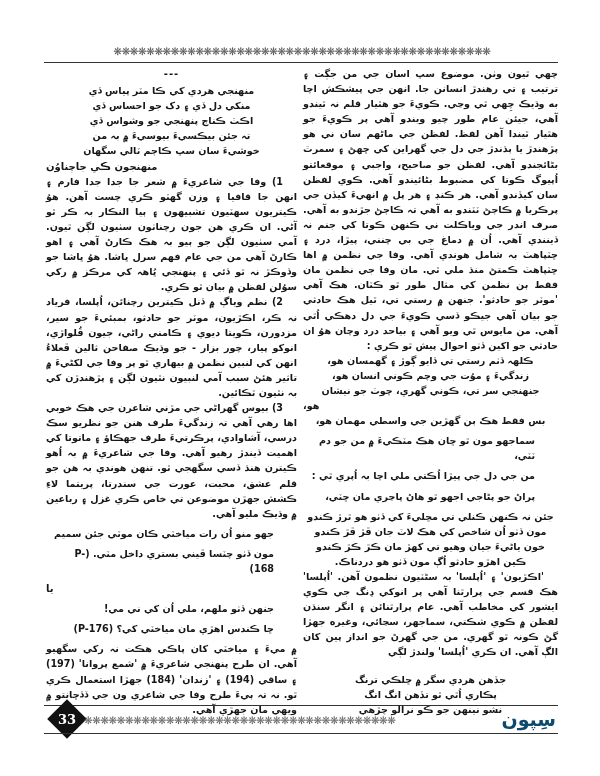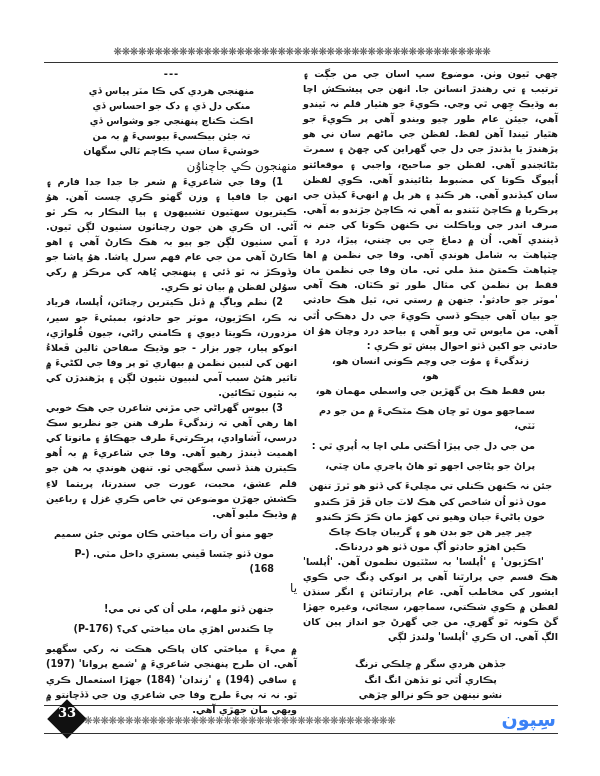--- a/index.html
+++ b/index.html
@@ -14,63 +14,64 @@
     .top-rule { position: absolute; left: 44px; top: 62px; width: 514px; height: 0;
       border-top: 1.5px solid #333; }
 
     .col { position: absolute; top: 66px; direction: rtl; text-align: justify;
       font-size: 9.6px; line-height: 15.1px; font-weight: bold; color: #161616; }
     .col-right { left: 303px; width: 255px; }
     .col-left { left: 46px; width: 251px; }
     .col p { margin: 0; }
     .col .verse { text-align: center; margin: 0; }
     .col .verse-indent { text-align: right; padding-right: 18px; margin: 5px; }
-    .col .heading { text-align: right; font-size: 12px; font-weight: normal; margin: 0; }
+    .col .heading { text-align: left; font-size: 10px; font-weight: bold; margin: 0; }
     .col .dashes { text-align: center; font-size: 10px; letter-spacing: 1px; margin: 0 0 2px 0; }
     .col .para { text-indent: 14px; }
-    .col .end-left { text-align: center; }
+    .col .end-left { text-align: left; }
     .gap { height: 12px; }
 
     .footer { position: absolute; left: 44px; top: 705px; width: 514px; height: 30px; }
     .footer-rule-top { position: absolute; left: 0; top: 0; width: 514px; border-top: 1.5px solid #333; }
     .footer-rule-bottom { position: absolute; left: 0; top: 28px; width: 514px; border-top: 1.5px solid #333; }
     .footer-ornament { position: absolute; left: 40px; top: 8px; width: 400px; height: 14px;
       font-size: 10.5px; line-height: 14px; color: #666; letter-spacing: -0.6px;
       white-space: nowrap; overflow: hidden; }
     .page-badge { position: absolute; left: 3px; top: -6px; width: 40px; height: 40px; }
     .page-badge .diamond { position: absolute; left: 6px; top: 6px; width: 28px; height: 28px;
       background: #111; transform: rotate(45deg); }
-    .page-badge .num { position: absolute; left: 0; top: 6px; width: 40px; text-align: center;
+    .page-badge .num { position: absolute; left: 0; top: 13px; width: 40px; text-align: center;
       color: #fff; font-family: "DejaVu Serif", serif; font-size: 13px; font-weight: bold; }
     .magazine-logo { position: absolute; right: 2px; top: 1px; font-size: 19px; font-weight: bold;
-      color: #3b82f6; direction: rtl; line-height: 26px; }
+      color: #0c4a6e; direction: rtl; line-height: 26px; }
   </style>
 </head>
 <body>
 
 <div class="page">
 
   <div class="ornament-row top-ornament">❋❋❋❋❋❋❋❋❋❋❋❋❋❋❋❋❋❋❋❋❋❋❋❋❋❋❋❋❋❋❋❋❋❋❋❋❋❋❋❋❋❋❋❋❋❋</div>
   <div class="top-rule"></div>
 
   <div class="col col-right">
     <p>چھي ٿيون وٺن. موضوع سڀ اسان جي من جڳت ۽ ترتيب ۽ تي رهندڙ انسانن جا. انهن جي پيشڪش اچا به وڌيڪ چِهي ٿي وڃي. ڪويءَ جو هٿيار قلم نہ ٿيندو آهي، جيئن عام طور چيو ويندو آهي پر ڪويءَ جو هٿيار ٿيندا آهن لفظ. لفظن جي ماڻهم سان ني هو پڙهندڙ يا ٻڌندڙ جي دل جي گهراين کي ڇهڻ ۽ سمرٿ بڻائجندو آهي. لفظن جو صاحيح، واجبي ۽ موقعائتو اُپيوگ ڪوتا کي مضبوط بڻائيندو آهي. ڪوي لفظن سان کيڏندو آهي. هر ڪنڊ ۽ هر پل ۾ انهيءَ کيڏن جي پرڪريا ۾ ڪاڄڻ ٽٽندو به آهي تہ ڪاڄڻ جڙندو به آهي. صرف اندر جي وياڪلت ني ڪنهن ڪوتا کي جنم نہ ڏينندي آهي. اُن ۾ دماغ جي بي چنني، پيڙا، درد ۽ ڇٽپاهٽ بہ شامل هوندي آهي. وفا جي نظمن ۾ اها ڇٽپاهٽ ڪمتڻ منڌ ملي ٿي. مان وفا جي نظمن مان فقط ٻن نظمن کي مثال طور ٿو ڪٽان. هڪ آهي 'موٽر جو حادثو'. جنهن ۾ رستي تي، ٿيل هڪ حادثي جو بيان آهي جيڪو ڏسي ڪويءَ جي دل دهڪي اُٿي آهي. من مايوس ٿي ويو آهي ۽ بياحد درد وچان هوُ ان حادثي جو اکين ڏٺو احوال پيش ٿو ڪري :</p>
     <div>
+      <p class="verse">ڪلهہ ڏٺم رستي تي ڏايو ڳوڙ ۽ گهمسان هو،</p>
       <p class="verse">زندگيءَ ۽ موُت جي وچم ڪوني انسان هو،</p>
+      <p class="verse">جنهنجي سر تي، ڪوني گهري، چوٽ جو نيشان</p>
       <p class="end-left">هو،</p>
     </div>
     <div>
       <p class="verse">بس فقط هڪ ٻن گهڙين جي واسطي مهمان هو،</p>
       <p class="verse-indent">سماجهو مون ٿو ڇان هڪ مٽڪيءَ ۾ من جو دم ٽٽي،</p>
       <p class="verse-indent">من جي دل جي پيڙا اُڪتي ملي اچا بہ اُپري ٿي :</p>
       <p class="verse-indent">پراڻ جو پڻاجي اجهو ٿو هاڻ پاڃري مان ڇٽي،</p>
-      <p class="verse">جئن نہ ڪنهن ڪنلي تي مڇليءَ کي ڏٺو هو ٿرڙ تنهن</p>
+      <p class="verse">جئن نہ ڪنهن ڪنلي تي مڇليءَ کي ڏٺو هو ٿرڙ ڪندو</p>
       <p class="verse">مون ڏٺو اُن شاخص کي هڪ لاٽ جان ڦڙ ڦڙ ڪندو</p>
       <p class="verse">خون ياڻيءَ جيان وهيو تي کهڙ مان ڪڙ ڪڙ ڪندو</p>
-      <p class="verse">چير چير هن جو بدن هو ۽ گريبان چاڪ چاڪ</p>
       <p class="verse">ڪين اهڙو حادثو اُڳ مون ڏٺو هو دردناڪ.</p>
     </div>
     <p class="para">'اڪڙيون' ۽ 'اُپلسا' بہ سڻٽيون نظمون آهن. 'اُپلسا' هڪ قسم جي پرارٿنا آهي پر انوکي ڍنگ جي ڪوي ايشور کي مخاطب آهي. عام پرارٿنائن ۽ انگر سنڌن لفظن ۾ ڪوي شڪتي، سماجهر، سڃائي، وغيره جهڙا گڻ ڪونہ ٿو گهري. من جي گهرڻ جو انداز پين کان الڳ آهي. ان ڪري 'اُپلسا' ولندڙ لڳي</p>
     <div class="gap"></div>
     <div>
       <p class="verse">جڏهن هردي سگر ۾ ڇلڪي ترنگ</p>
       <p class="verse">پڪاري اُٿي ٿو تڏهن انگ انگ</p>
       <p class="verse">نشو نينهن جو ڪو نرالو چڙهي</p>
     </div>
   </div>

